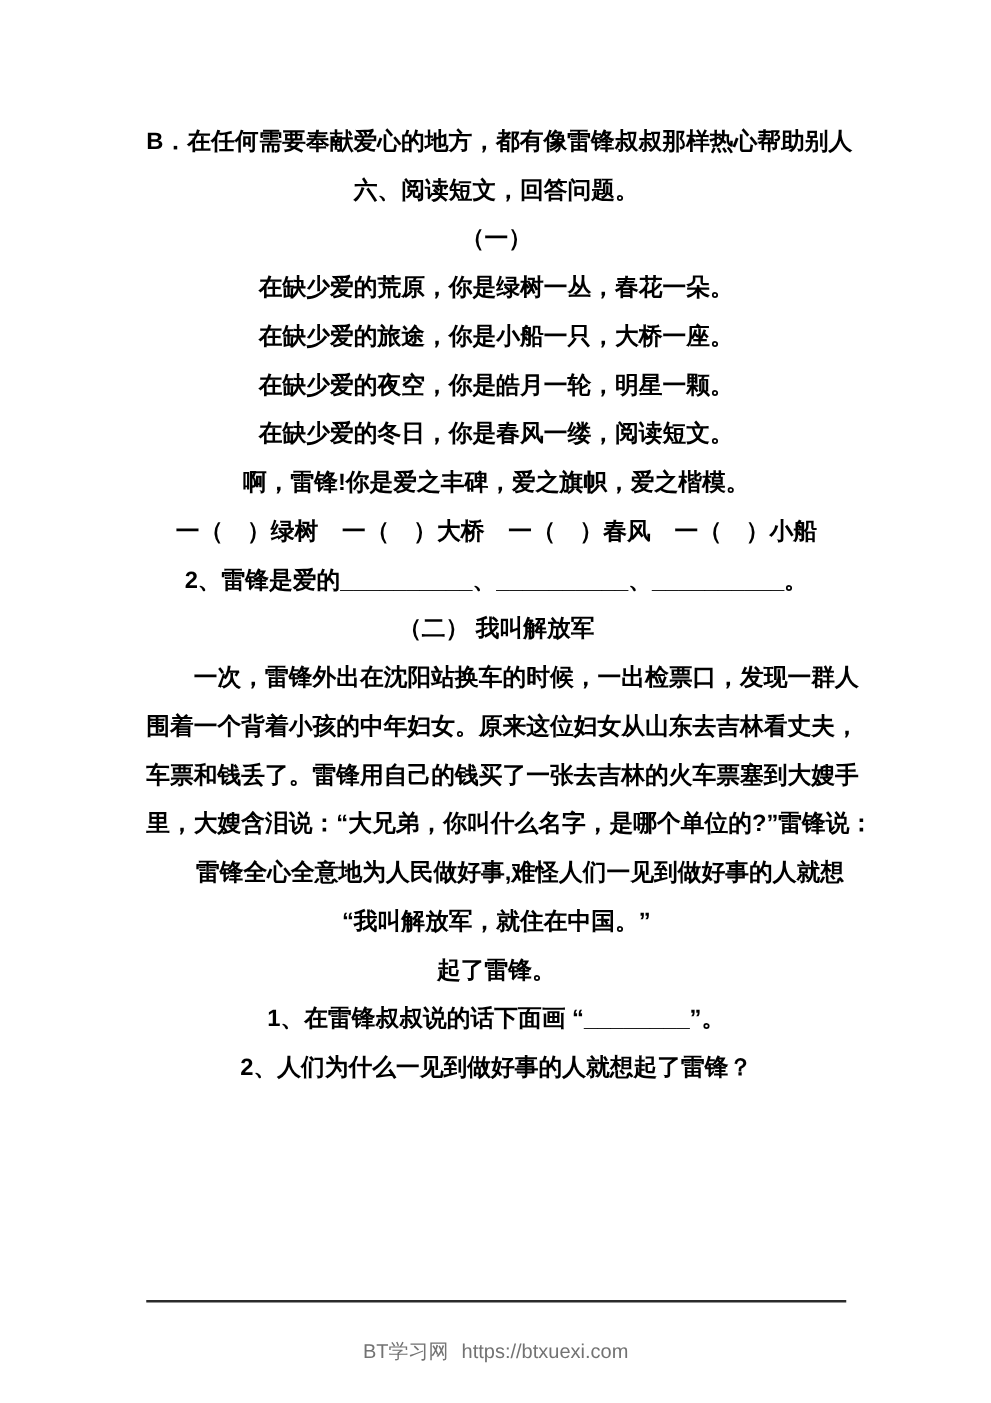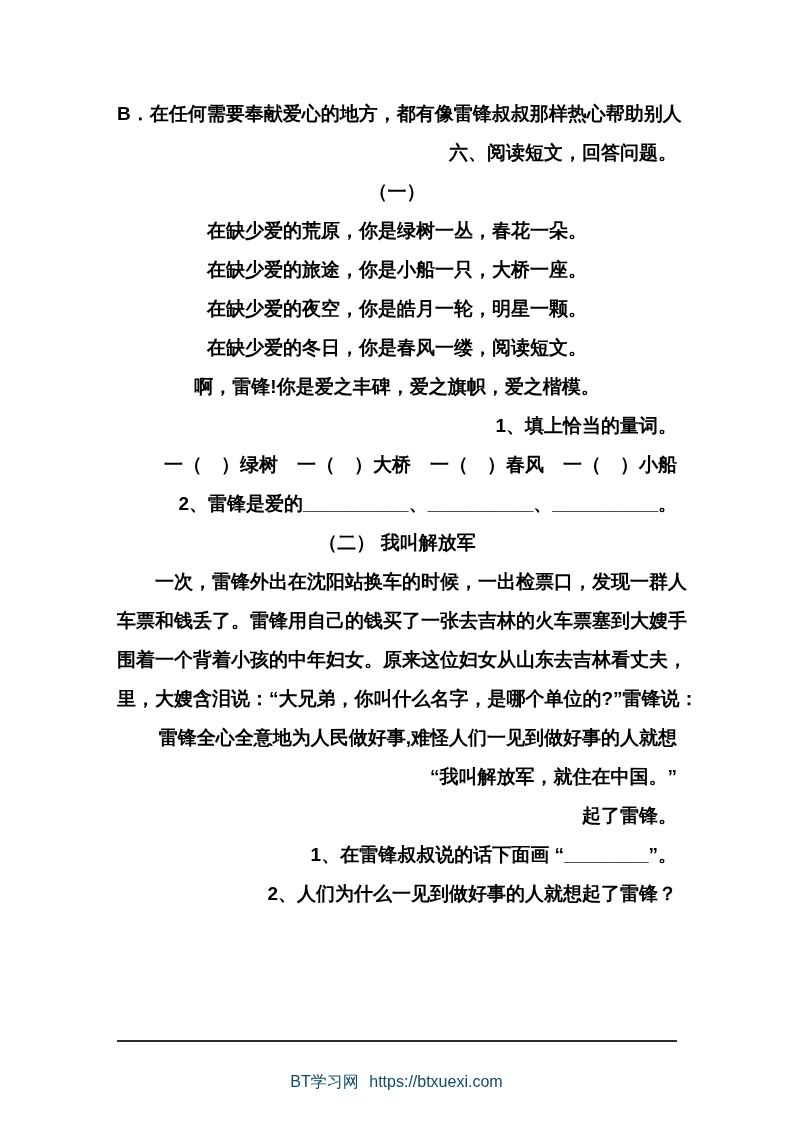--- a/index.html
+++ b/index.html
@@ -21,21 +21,21 @@
     left: 117px;
     right: 116px;
     top: 94px;
   }
   .line {
     height: 39px;
     line-height: 39px;
     font-size: 19px;
     font-weight: bold;
     white-space: nowrap;
-    text-align: right;
+    text-align: center;
   }
   .center {
     text-align: center;
   }
   .indent2 {
     text-indent: 2em;
   }
   .divider {
     position: absolute;
     left: 117px;
@@ -45,47 +45,46 @@
     height: 0;
   }
   .footer {
     position: absolute;
     left: 0;
     right: 0;
     top: 1070px;
     text-align: center;
     font-size: 16px;
     font-weight: normal;
-    color: #0c4a6e;
+    color: #737373;
     line-height: 24px;
   }
   .footer span:first-child {
     margin-right: 6px;
   }
 </style>
 </head>
 <body>
 
 <div class="page">
   <div class="content">
     <div class="line">B．在任何需要奉献爱心的地方，都有像雷锋叔叔那样热心帮助别人</div>
     <div class="line">六、阅读短文，回答问题。</div>
     <div class="line center">（一）</div>
     <div class="line center">在缺少爱的荒原，你是绿树一丛，春花一朵。</div>
     <div class="line center">在缺少爱的旅途，你是小船一只，大桥一座。</div>
     <div class="line center">在缺少爱的夜空，你是皓月一轮，明星一颗。</div>
     <div class="line center">在缺少爱的冬日，你是春风一缕，阅读短文。</div>
     <div class="line center">啊，雷锋!你是爱之丰碑，爱之旗帜，爱之楷模。</div>
-    <div class="line">1、填上恰当的量词。</div>
     <div class="line">一（　）绿树　一（　）大桥　一（　）春风　一（　）小船</div>
     <div class="line">2、雷锋是爱的__________、__________、__________。</div>
     <div class="line center">（二） 我叫解放军</div>
     <div class="line indent2">一次，雷锋外出在沈阳站换车的时候，一出检票口，发现一群人</div>
+    <div class="line">围着一个背着小孩的中年妇女。原来这位妇女从山东去吉林看丈夫，</div>
     <div class="line">车票和钱丢了。雷锋用自己的钱买了一张去吉林的火车票塞到大嫂手</div>
-    <div class="line">围着一个背着小孩的中年妇女。原来这位妇女从山东去吉林看丈夫，</div>
     <div class="line">里，大嫂含泪说：“大兄弟，你叫什么名字，是哪个单位的?”雷锋说：</div>
     <div class="line indent2">雷锋全心全意地为人民做好事,难怪人们一见到做好事的人就想</div>
     <div class="line">“我叫解放军，就住在中国。”</div>
     <div class="line">起了雷锋。</div>
     <div class="line">1、在雷锋叔叔说的话下面画 “________”。</div>
     <div class="line">2、人们为什么一见到做好事的人就想起了雷锋？</div>
   </div>
 
   <div class="divider"></div>
 

